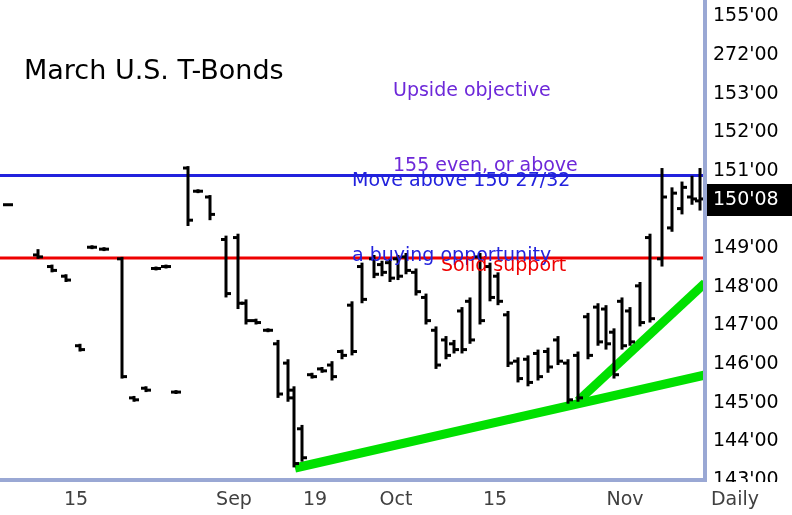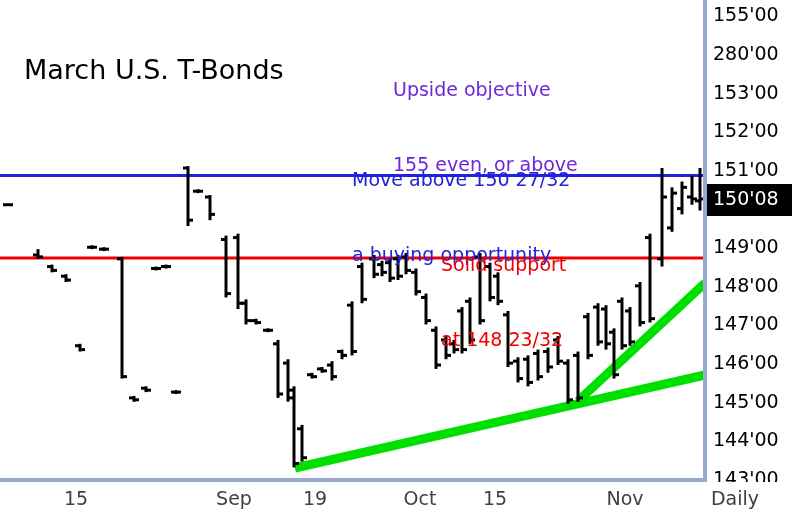--- a/index.html
+++ b/index.html
@@ -495,46 +495,45 @@
     <div>155 even, or above</div>
   </div>
 
   <div class="annotation" id="annotation-move">
     <div>Move above 150 27/32</div>
     <div>a buying opportunity</div>
   </div>
 
   <div class="annotation" id="annotation-support">
     <div>Solid support</div>
-    <div>at 148 23/32</div>
   </div>
 
   <div id="price-scale">
       <div class="price-label" style="top: 467px; text-align: center;">143'00</div>
       <div class="price-label" style="top: 428.371px;">144'00</div>
       <div class="price-label" style="top: 389.742px;">145'00</div>
       <div class="price-label" style="top: 351.113px;">146'00</div>
       <div class="price-label" style="top: 312.484px;">147'00</div>
       <div class="price-label" style="top: 273.855px;">148'00</div>
       <div class="price-label" style="top: 235.226px;">149'00</div>
       <div class="price-label" style="top: 157.968px;">151'00</div>
       <div class="price-label" style="top: 119.339px;">152'00</div>
       <div class="price-label" style="top: 80.7097px;">153'00</div>
-      <div class="price-label" style="top: 42.0806px;">280'00</div>
+      <div class="price-label" style="top: 42.0806px;">272'00</div>
       <div class="price-label" style="top: 3.45161px;">155'00</div>
 
     <div id="last-price-box" style="top: 183.94px;">
       <div class="price-label-last">150'08</div>
     </div>
   </div>
 
   <div id="time-scale">
       <div class="time-label" style="left: 625px;">Nov</div>
       <div class="time-label" style="left: 495px;">15</div>
-      <div class="time-label" style="left: 420px; text-align: right;">Oct</div>
+      <div class="time-label" style="left: 396px; text-align: right;">Oct</div>
       <div class="time-label" style="left: 315px;">19</div>
       <div class="time-label" style="left: 218px; margin-left: 16px;">Sep</div>
       <div class="time-label" style="left: 76px;">15</div>
 
     <div class="time-label" id="interval-label" style="left:735px;">Daily</div>
   </div>
 
 </div>
 
 </body></html>

